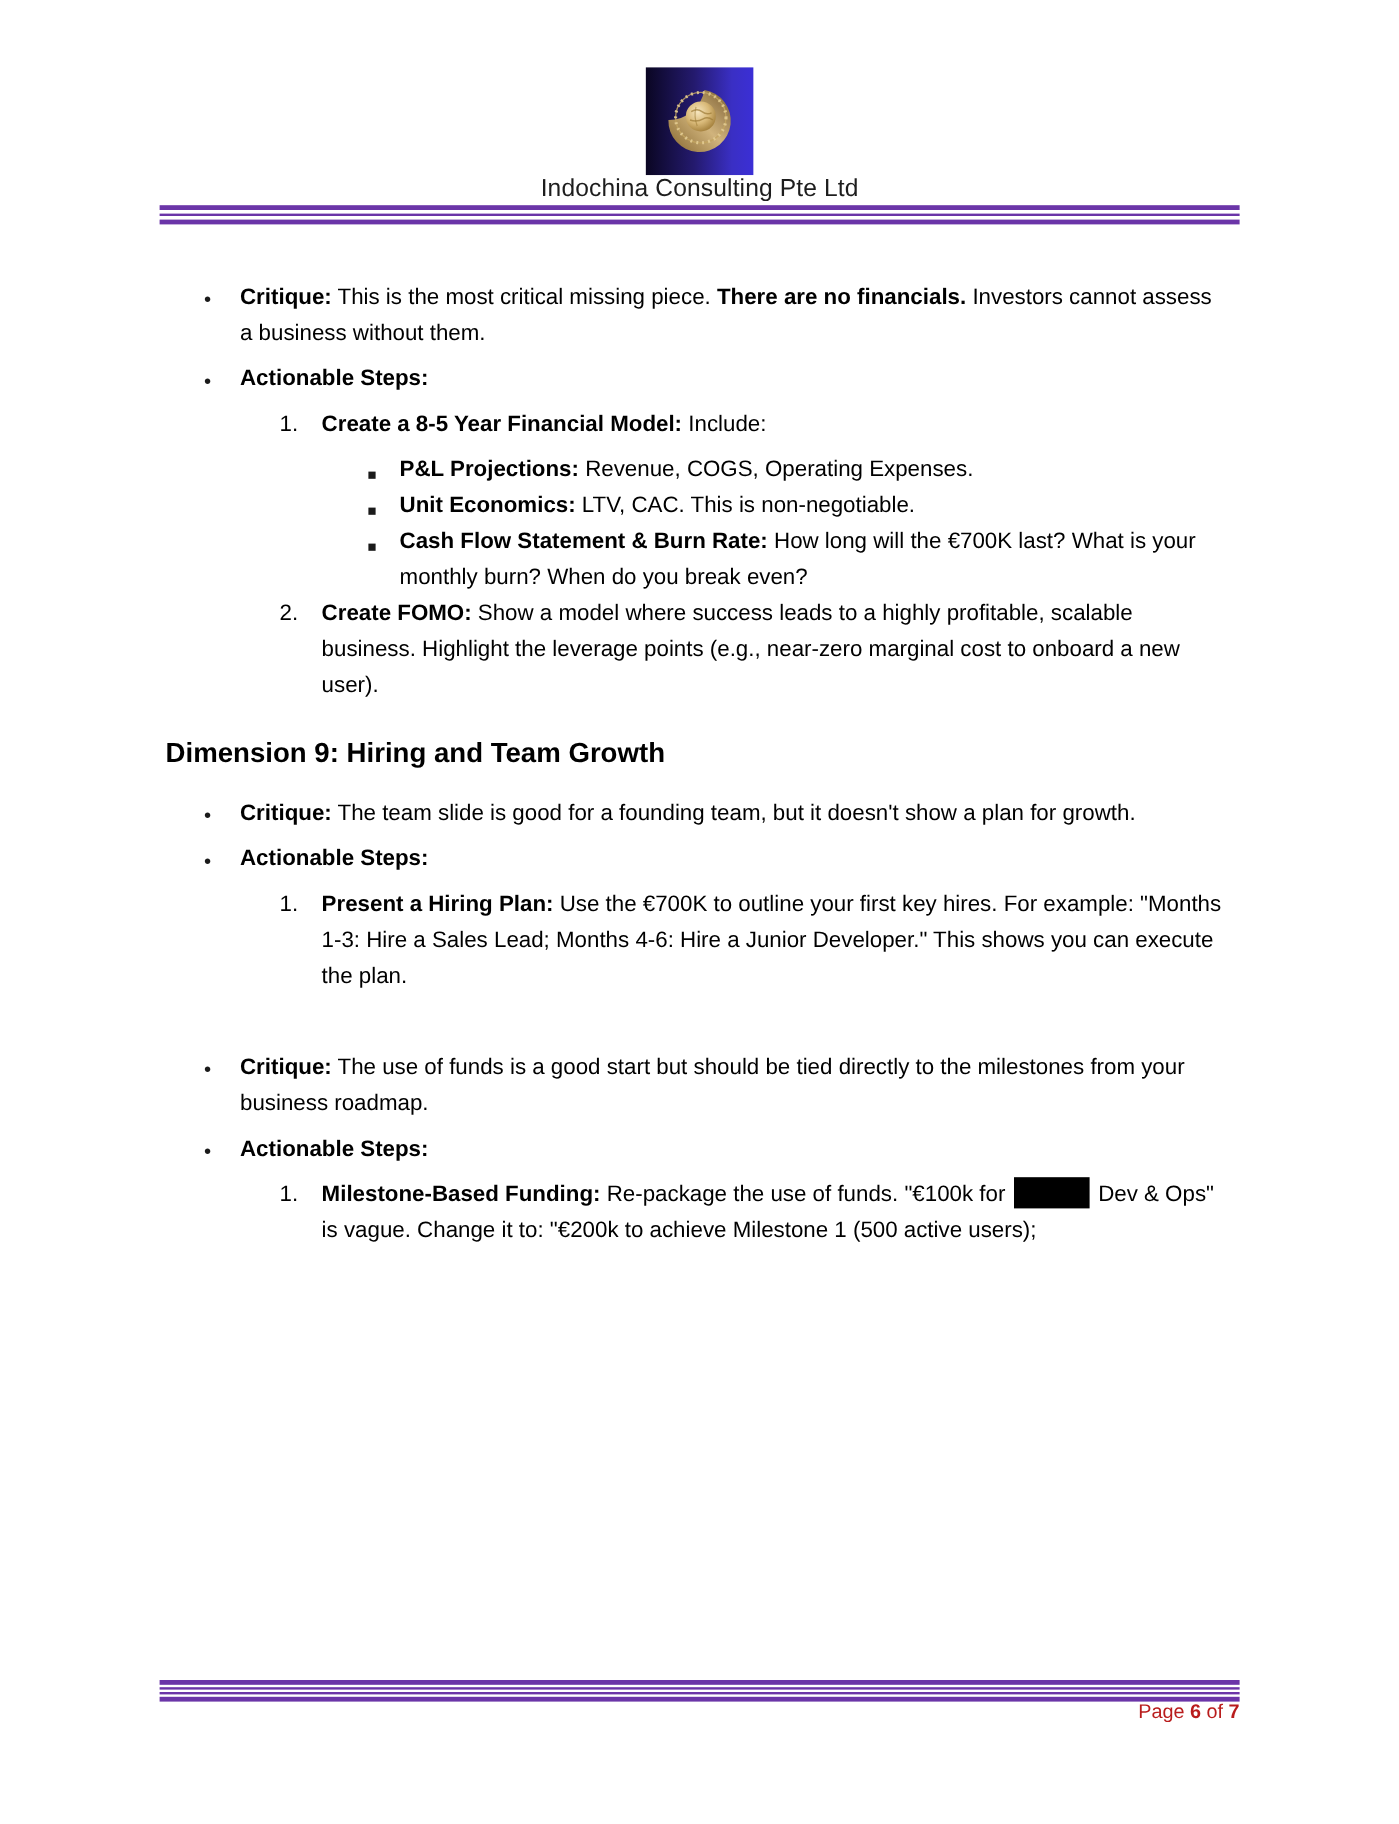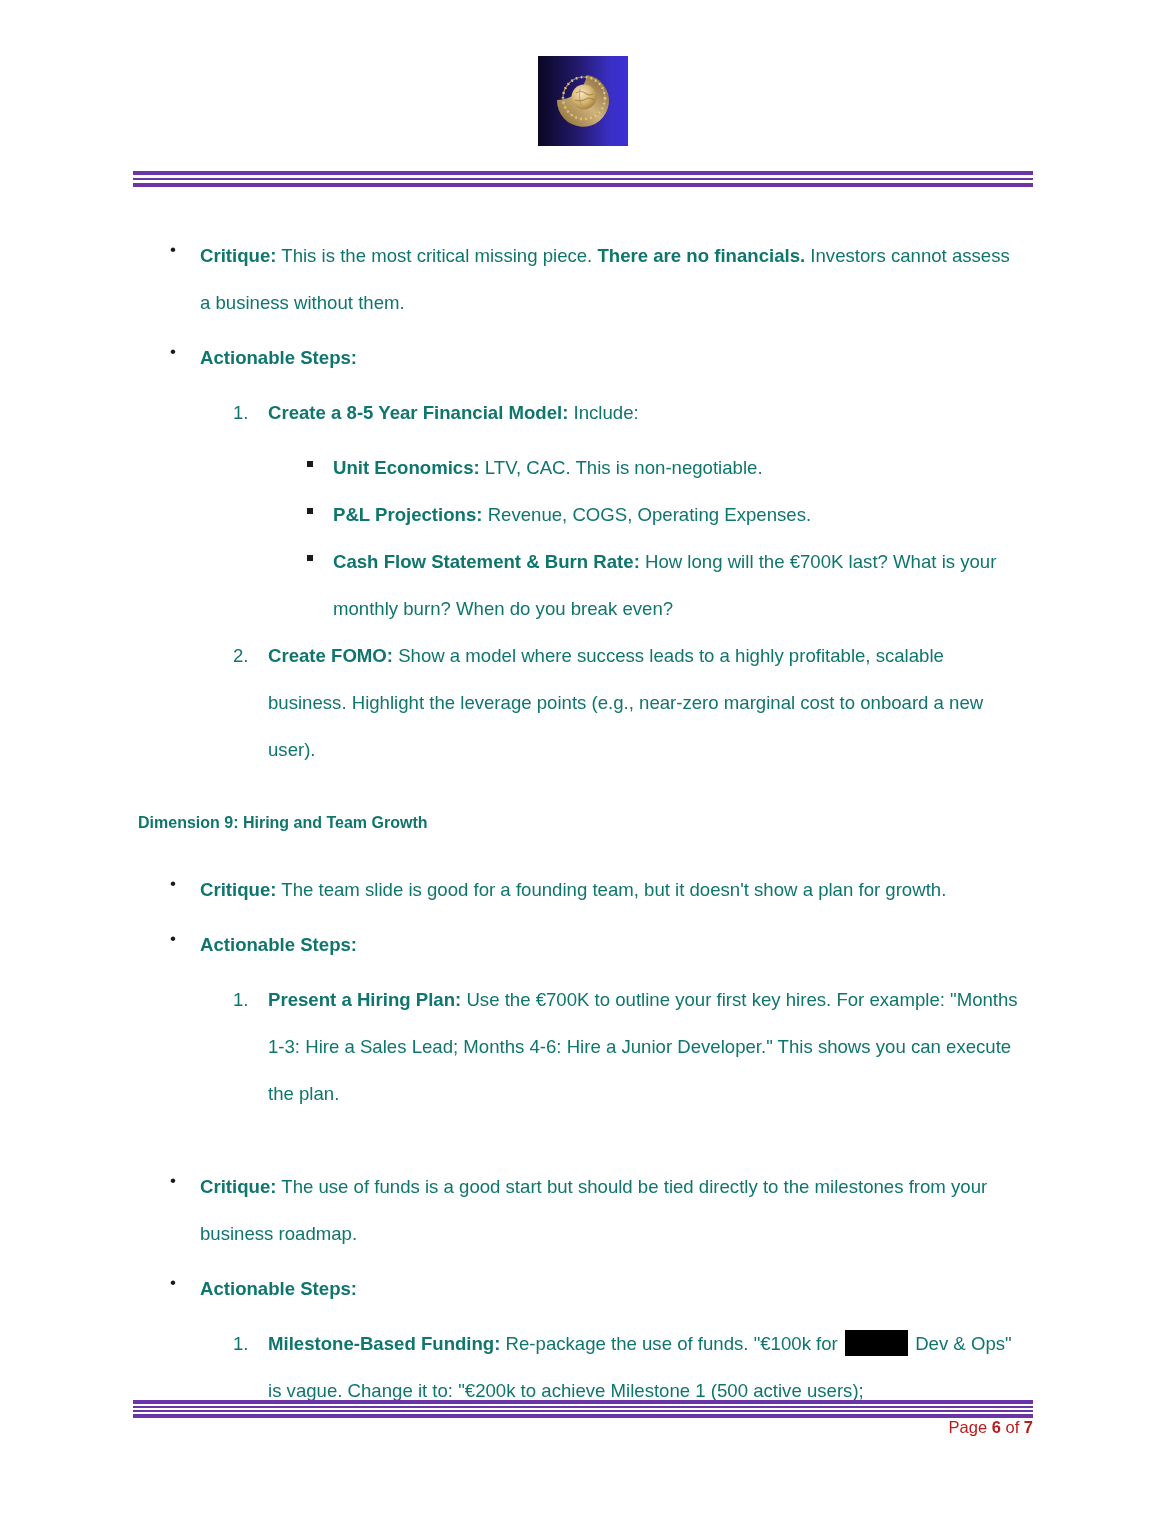--- a/index.html
+++ b/index.html
@@ -72,22 +72,22 @@
   .gap2 { height: 2px; }
   .gap3 { height: 3px; }
 
   
   .content {
     position: absolute;
     left: 0;
     right: 12px;
     top: 232px;
     font-size: 18.6px;
-    line-height: 47px;
-    color: #0f766e;
+    line-height: 30px;
+    color: #000000;
   }
 
   .blk { position: relative; }
 
   
   .l1 {
     position: relative;
     margin-left: 200px;
     margin-right: 135px;
     padding-left: 0;
@@ -130,21 +130,21 @@
     top: 17px;
     width: 6px;
     height: 6px;
     background: #1a1a1a;
   }
 
   .heading {
     margin-left: 138px;
     margin-right: 135px;
     font-weight: 700;
-    font-size: 16px;
+    font-size: 23px;
   }
 
   b, .b { font-weight: 700; }
 
   .sp-sm  { height: 8px; }
   .sp-md  { height: 20px; }
   .sp-lg  { height: 26px; }
 
   .redaction {
     display: inline-block;
@@ -197,20 +197,21 @@
         <path d="M19 44 a26 26 0 1 0 30 -25 a30 30 0 0 1 -30 25 z" fill="url(#crescentGrad)" opacity="0.95"></path>
         <circle cx="46" cy="42" r="21" fill="none" stroke="#c3a460" stroke-width="1.1" opacity="0.85"></circle>
         <circle cx="46" cy="42" r="21" fill="none" stroke="#e2cb92" stroke-width="2.6" stroke-dasharray="1.6 3.4" opacity="0.9"></circle>
         <circle cx="46" cy="41" r="12.5" fill="url(#globeGrad)"></circle>
         <path d="M38 37 q5 -3 9 0 q4 3 8 1" stroke="#9d7b36" stroke-width="1.2" fill="none" opacity="0.7"></path>
         <path d="M37 44 q6 2 11 -1 q4 -2 8 1" stroke="#9d7b36" stroke-width="1.2" fill="none" opacity="0.7"></path>
         <path d="M42 33 q-2 8 1 16" stroke="#9d7b36" stroke-width="1" fill="none" opacity="0.55"></path>
       </svg>
     </div>
 
+    <div class="header-title">Indochina Consulting Pte Ltd</div>
 
     <div class="rule-band header-rules">
       <div class="rule thick"></div>
       <div class="gap3"></div>
       <div class="rule thin"></div>
       <div class="gap3"></div>
       <div class="rule thick"></div>
     </div>
   </div>
 
@@ -228,25 +229,25 @@
 
     <div class="sp-sm"></div>
 
     <div class="l2 blk">
       <span class="num">1.</span><span class="b">Create a 8-5 Year Financial Model:</span><span> Include:</span>
     </div>
 
     <div class="sp-sm"></div>
 
     <div class="l3 blk">
+      <span class="b">P&amp;L Projections:</span><span> Revenue, COGS, Operating Expenses.</span>
+    </div>
+
+    <div class="l3 blk">
       <span class="b">Unit Economics:</span><span> LTV, CAC. This is non-negotiable.</span>
-    </div>
-
-    <div class="l3 blk">
-      <span class="b">P&amp;L Projections:</span><span> Revenue, COGS, Operating Expenses.</span>
     </div>
 
     <div class="l3 blk">
       <span class="b">Cash Flow Statement &amp; Burn Rate:</span><span> How long will the €700K last? What is your monthly burn? When do you break even?</span>
     </div>
 
 
     <div class="l2 blk">
       <span class="num">2.</span><span class="b">Create FOMO:</span><span> Show a model where success leads to a highly profitable, scalable business. Highlight the leverage points (e.g., near-zero marginal cost to onboard a new user).</span>
     </div>

